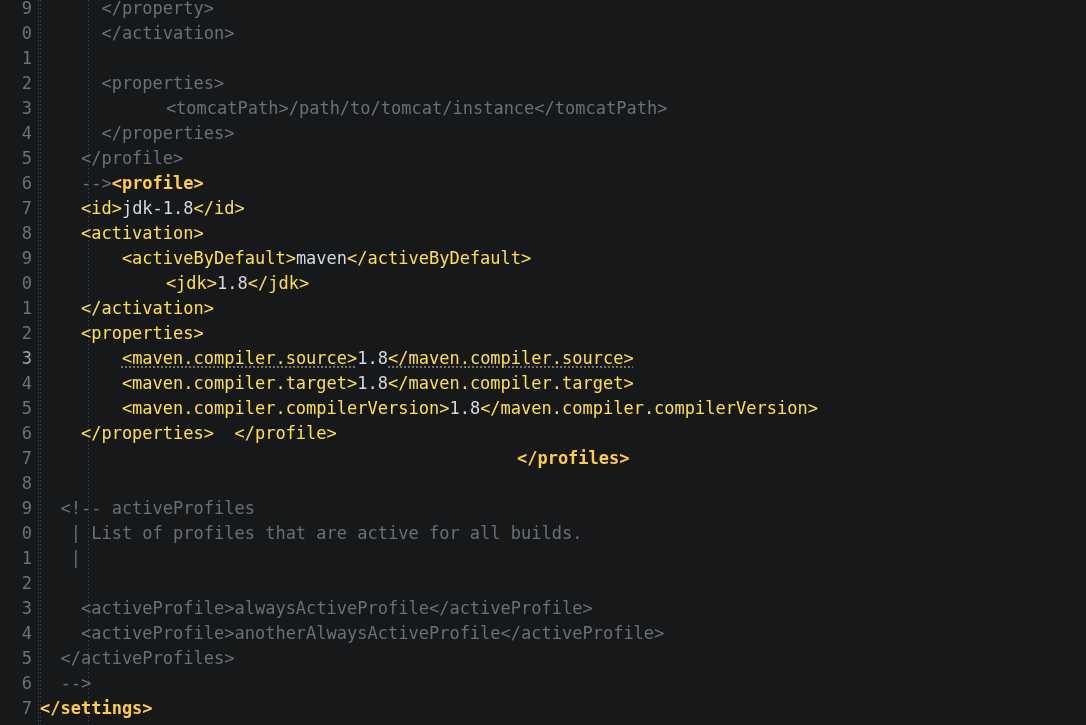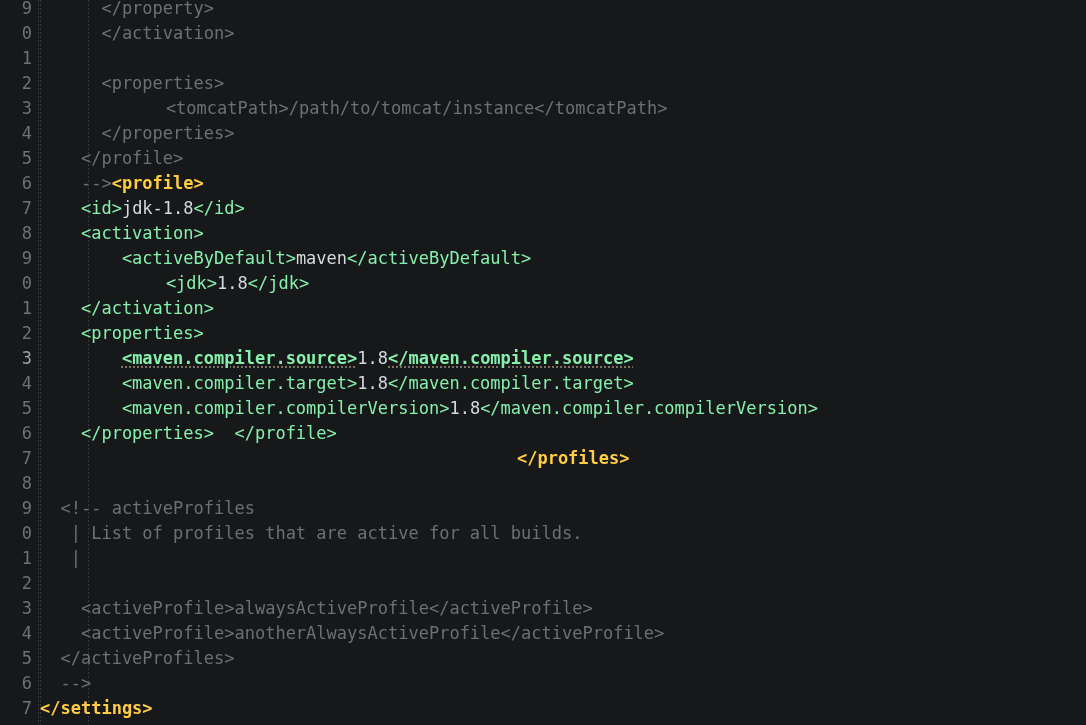--- a/index.html
+++ b/index.html
@@ -97,25 +97,25 @@
     height: 25px;
     line-height: 25px;
     font-size: 17px;
     white-space: pre;
     font-family: "DejaVu Sans Mono", "Liberation Mono", monospace;
   }
   .cline .pad { color: transparent; }
 
   
   .tok-comment   { color: #6a7175; }
-  .tok-tag       { color: #86efac; text-align: right; }
+  .tok-tag       { color: #fde047; text-align: right; }
   .tok-tag-b     { color: #ffcc44; font-weight: bold; }
   .tok-text      { color: #d6dade; }
   .tok-underline { text-decoration: underline; text-decoration-style: dotted;
-                   text-decoration-color: #8d8470; text-underline-offset: 3px; font-weight: bold; }
+                   text-decoration-color: #8d8470; text-underline-offset: 3px; }
 </style>
 </head>
 <body>
 
 <div id="editor">
 
   <div id="indent-guides">
       <div class="iguide" style="left: 40px;"></div>
       <div class="iguide" style="left: 88px;"></div>
     </div>

